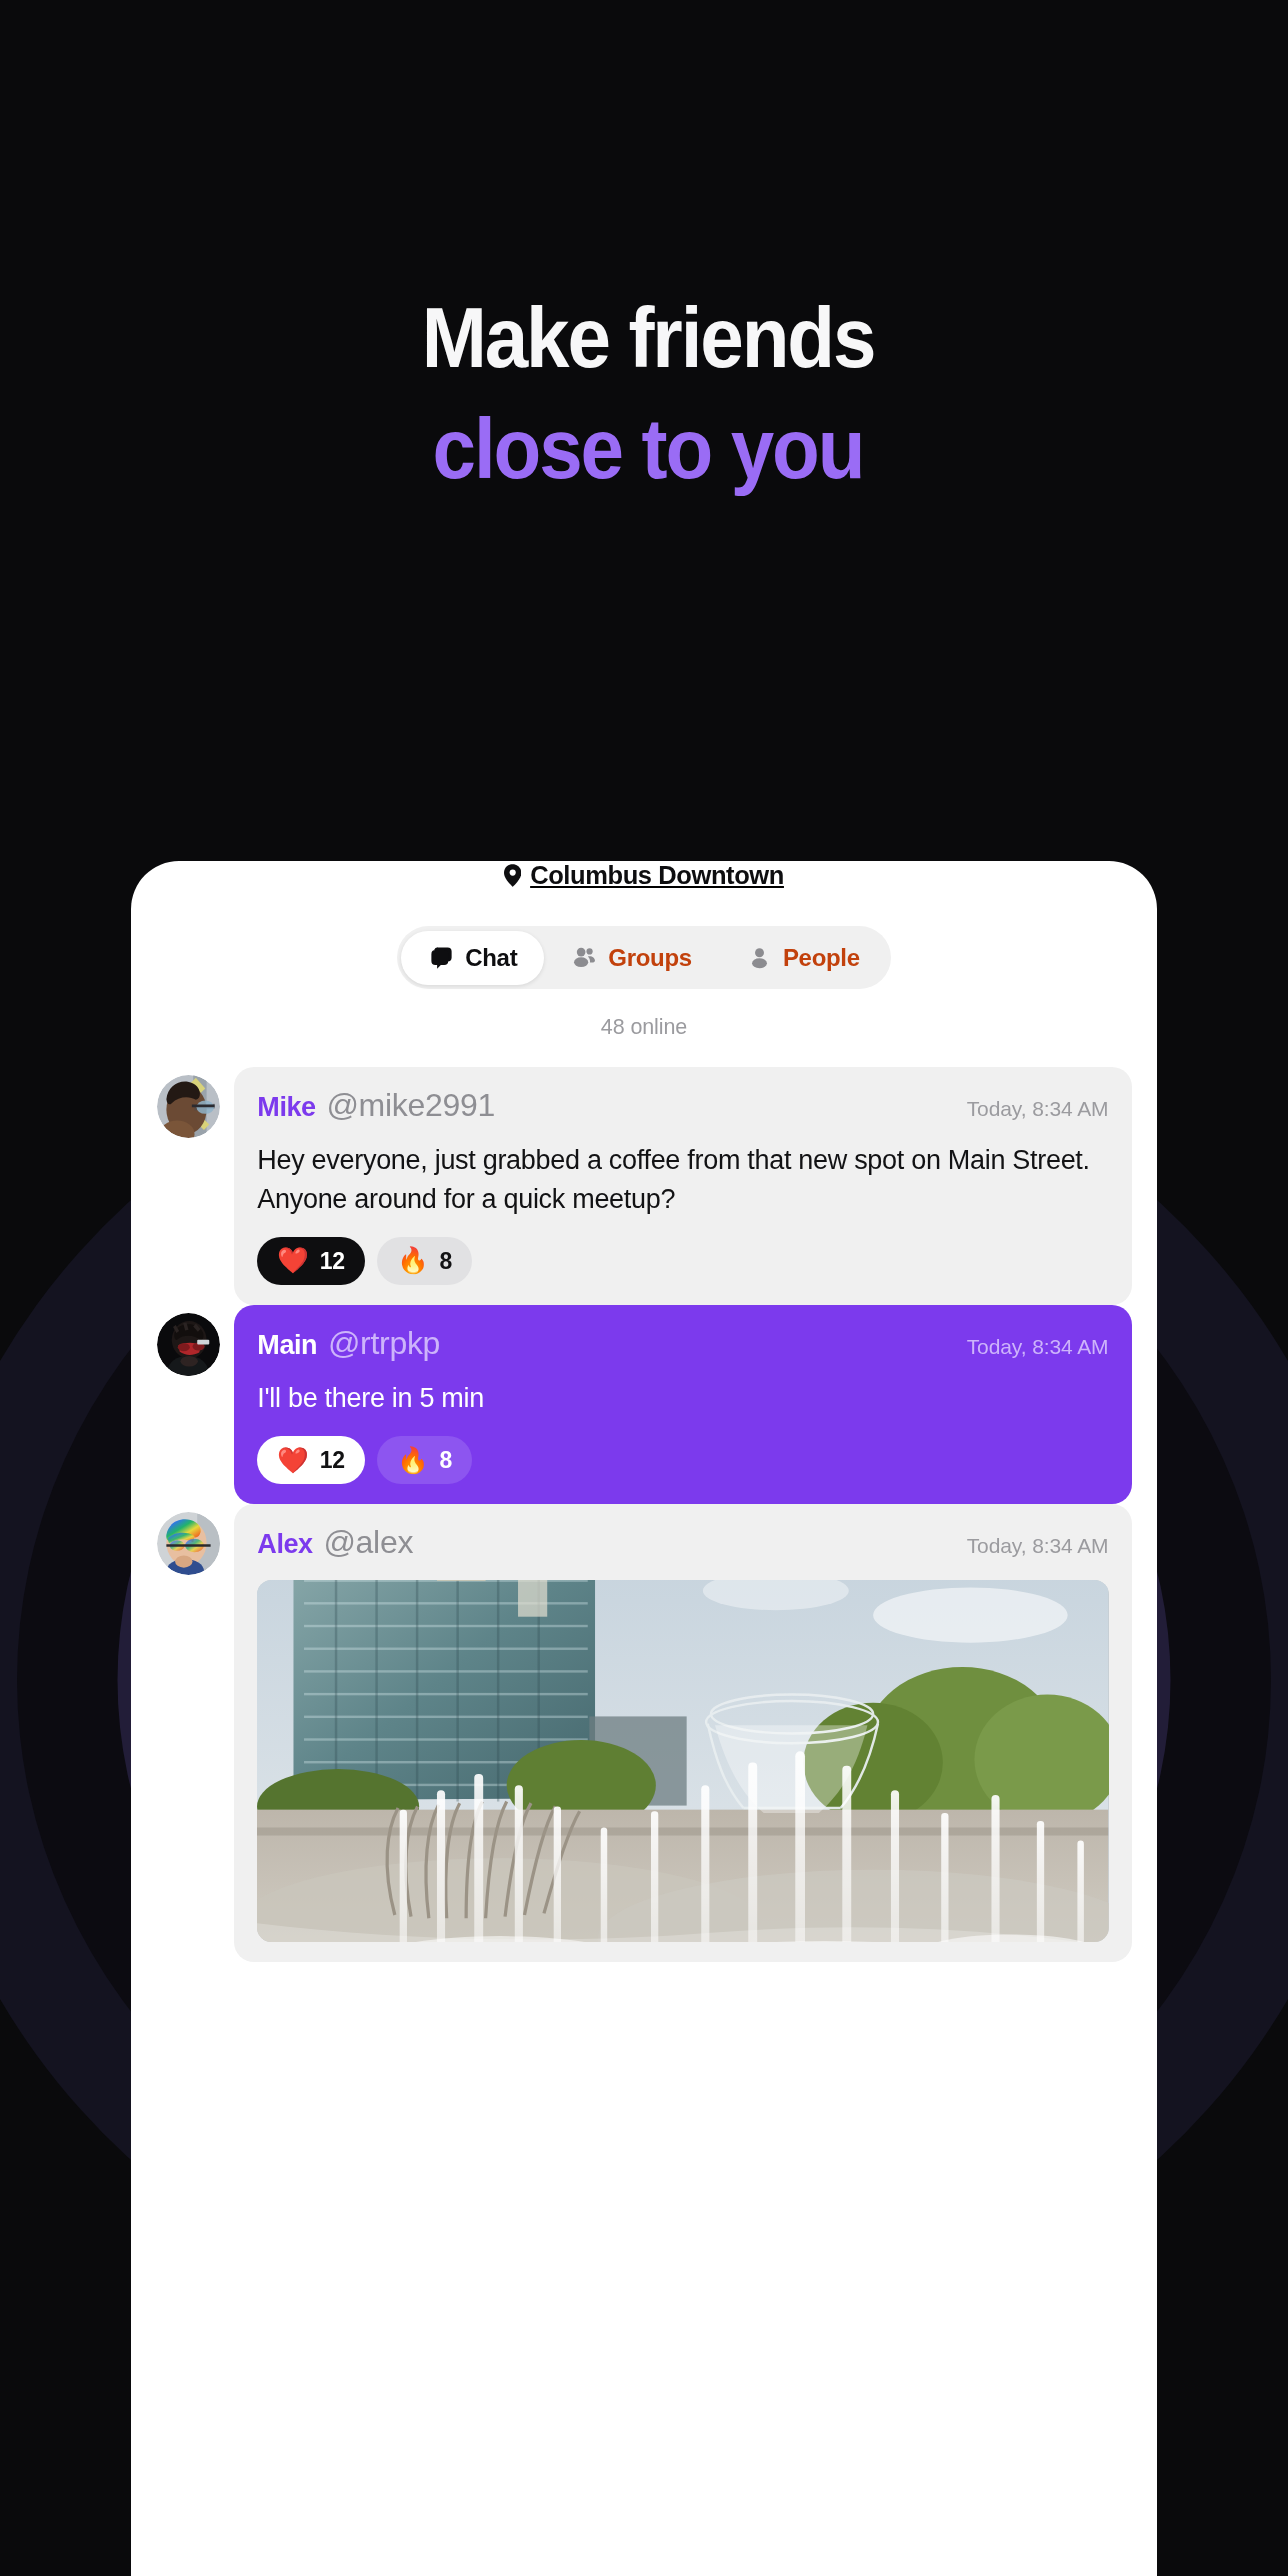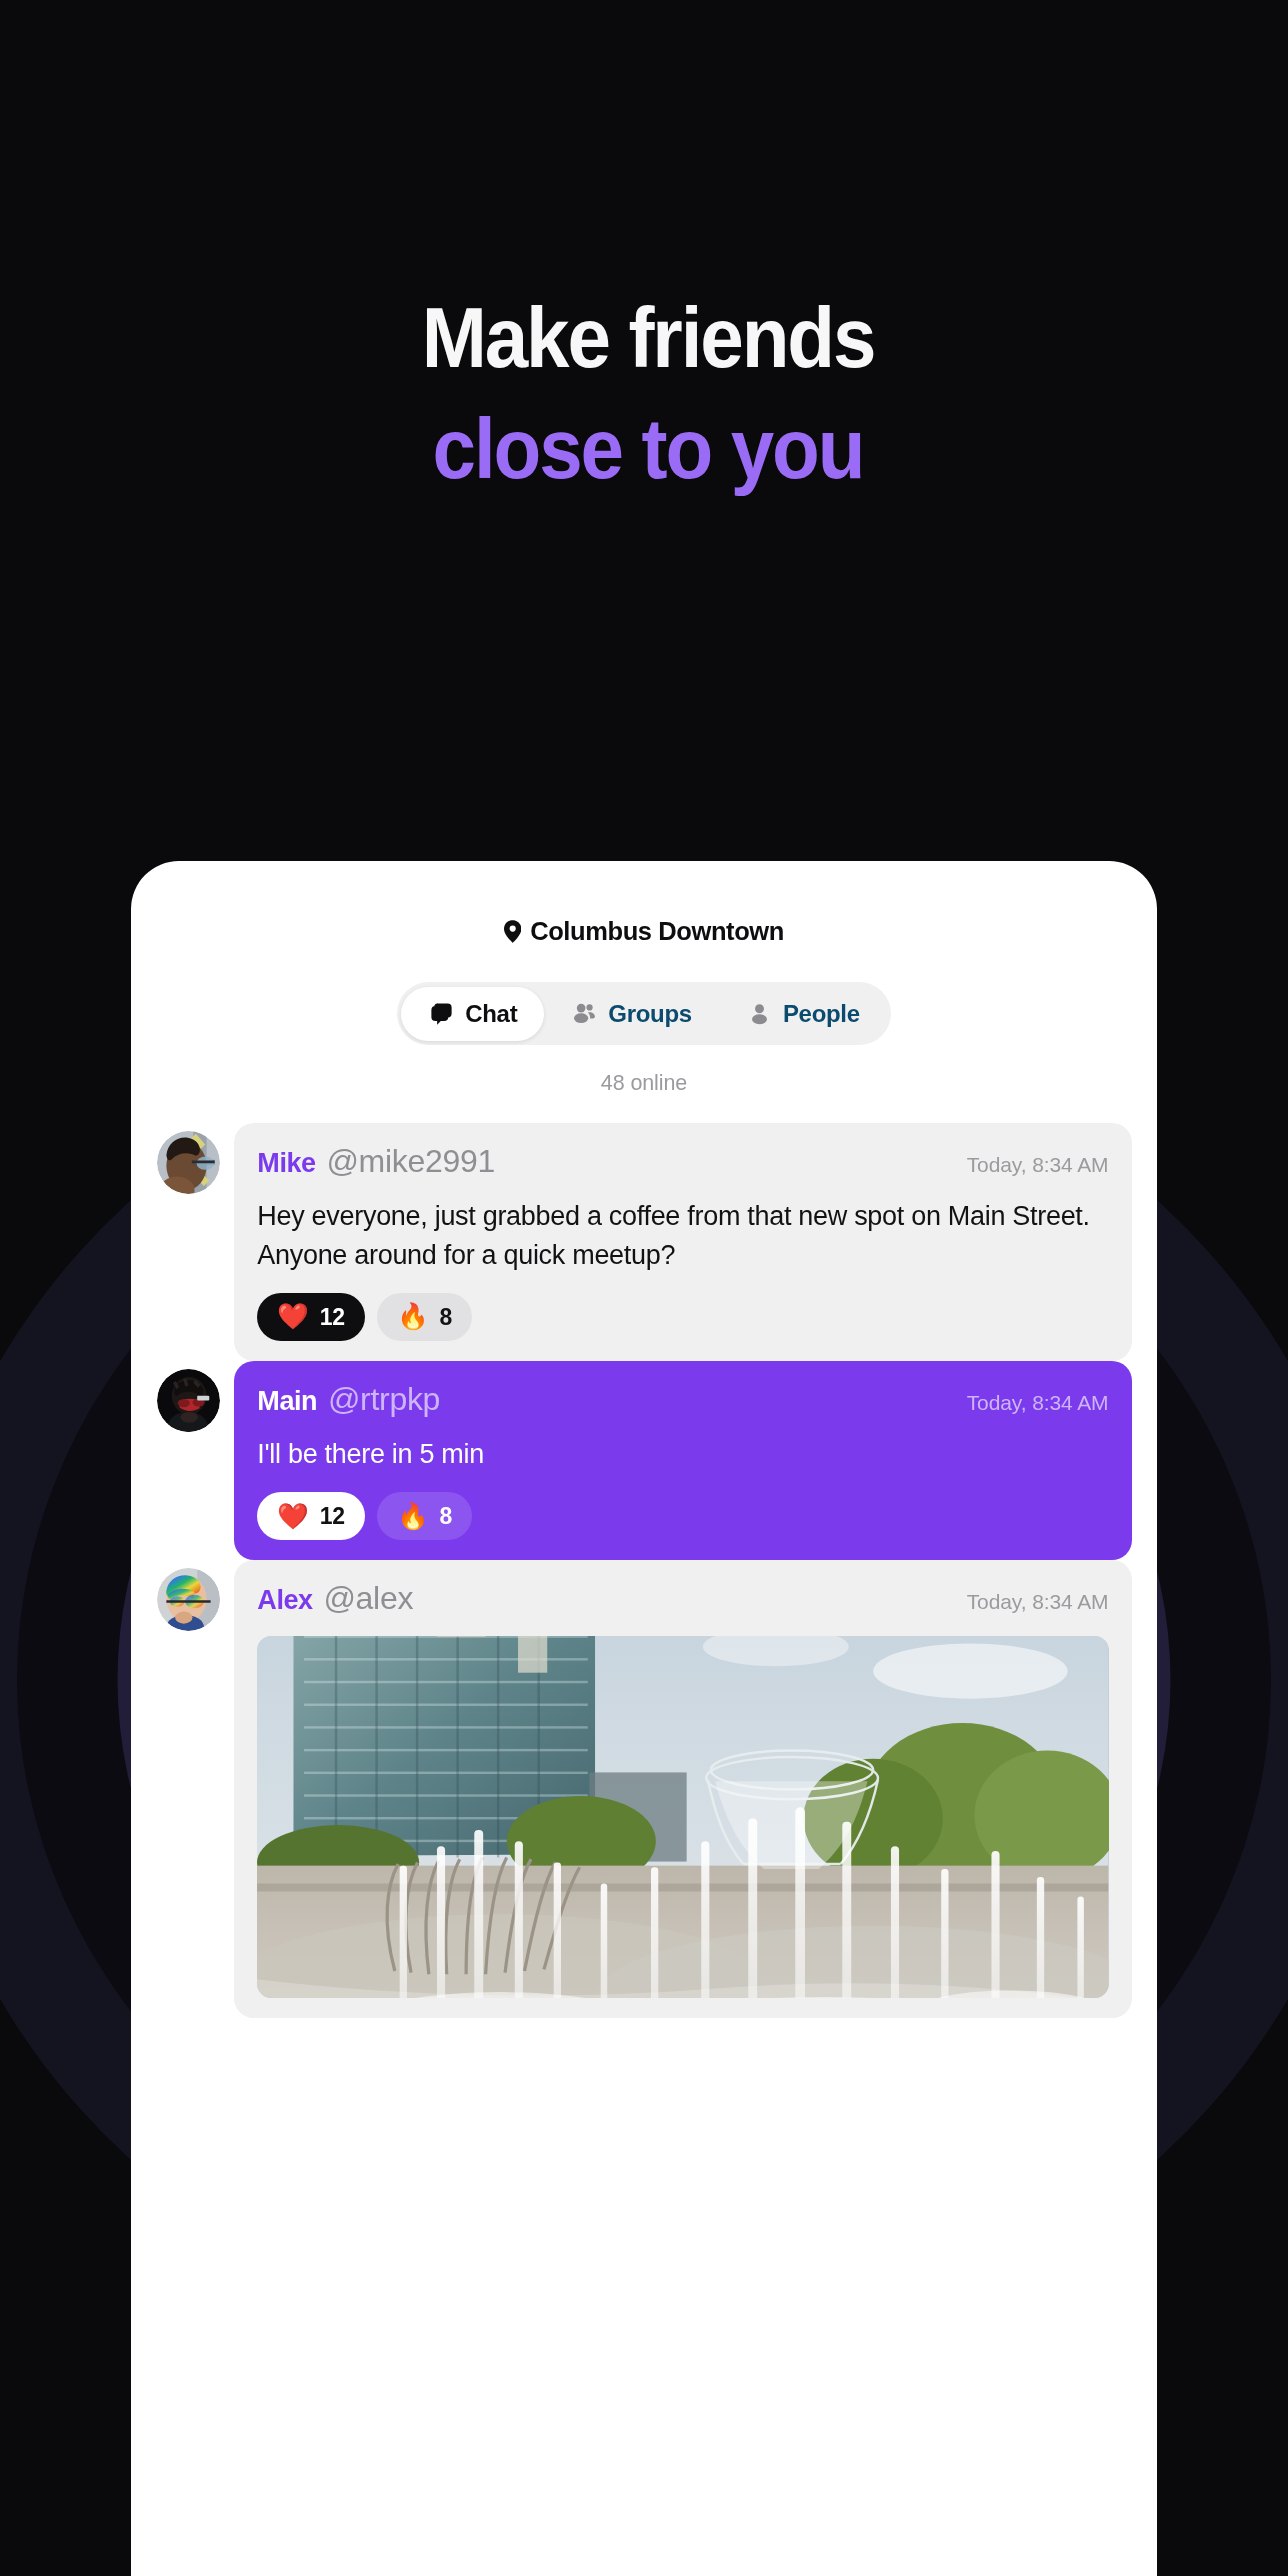--- a/index.html
+++ b/index.html
@@ -70,21 +70,21 @@
     overflow:hidden;
     z-index:10;
   }
 
   
   .loc{
     display:flex;
     align-items:center;
     justify-content:center;
     gap:8.7px;
-    margin-top:56px;
+    text-decoration:underline;
   }
   .pin-ico{ width:17.4px; height:23px; display:block; }
   .loc-text{
     font-size:25.5px;
     font-weight:bold;
     color:#0e0e10;
     letter-spacing:-0.4px;
   }
 
   
@@ -107,21 +107,21 @@
     gap:10px;
     height:54px;
     padding:0 27px;
     border-radius:32px;
     cursor:pointer;
     white-space:nowrap;
   }
   .tab .tlabel{
     font-size:24px;
     font-weight:bold;
-    color:#0c4a6e;
+    color:#c2410c;
     letter-spacing:-0.3px;
   }
   .tab.active{
     background:#ffffff;
     box-shadow:0 1.3px 4px rgba(0,0,0,.10);
   }
   .tab.active .tlabel{ color:#0e0e10; }
   .tab svg{ display:block; }
 
   .online{

